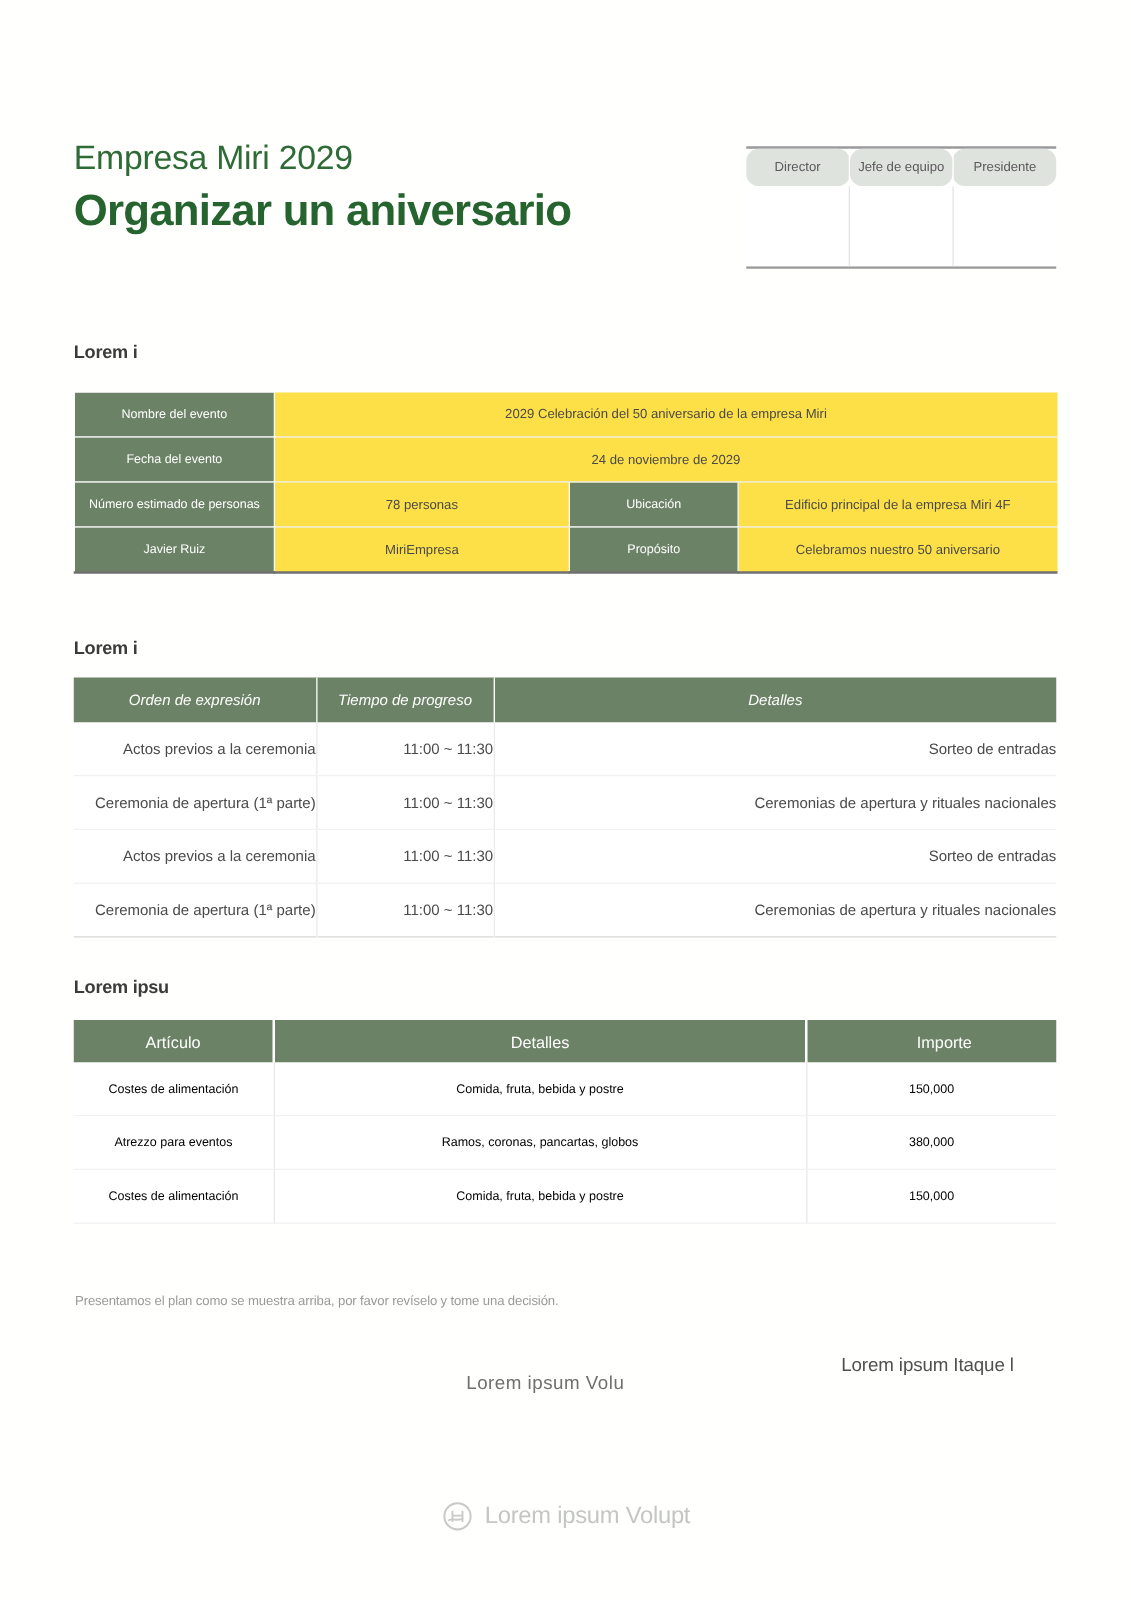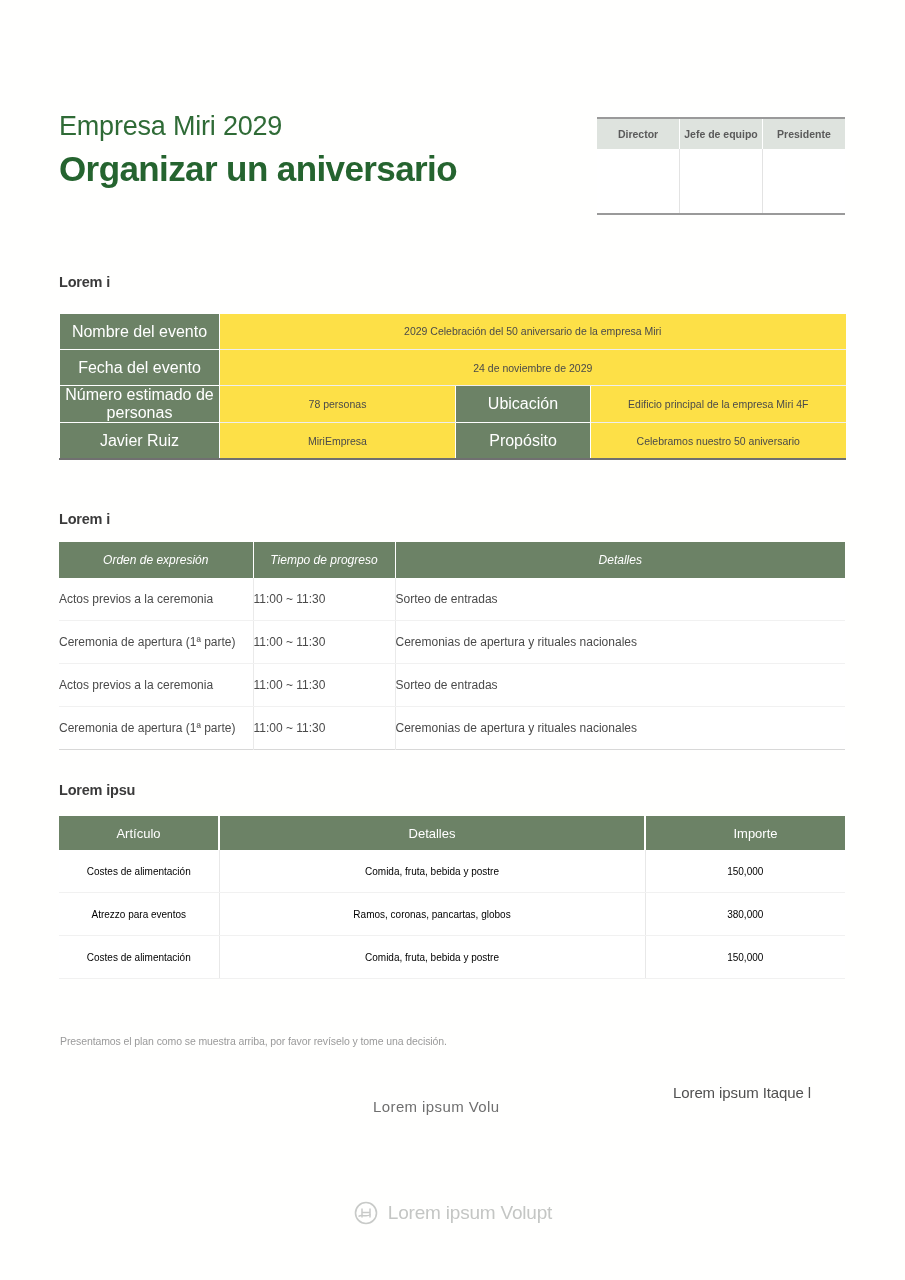--- a/index.html
+++ b/index.html
@@ -61,25 +61,26 @@
     border-collapse: collapse;
   }
   .sigbox table {
     width: 100%;
     border-collapse: collapse;
     table-layout: fixed;
   }
   .sigbox th {
     background: #dee3de;
     font-size: 10.5px;
-    font-weight: 700;
+    font-weight: 400;
     color: #5a5a5a;
     padding: 9px 0 9px 0;
     text-align: center;
     border-right: 1px solid #ffffff;
+    border-radius: 10px;
   }
   .sigbox th:last-child { border-right: none; }
   .sigbox td {
     height: 62px;
     border-right: 1px solid #e3e3e3;
     background: #ffffff;
   }
   .sigbox td:last-child { border-right: none; }
 
   
@@ -117,21 +118,21 @@
   }
 
   
   #table1 {
     left: 59px;
     top: 313px;
     width: 786px;
     border-bottom: 2px solid #707070;
   }
   #table1 td { height: 35px; font-size: 10.5px; }
-  #table1 .green { font-size: 16px; }
+  #table1 .green { font-size: 10px; }
   #table1 .cell { border-right: none; border-bottom: 1px solid #eeeeee; }
 
   
   #table2 {
     left: 59px;
     top: 542px;
     width: 786px;
     border-bottom: 1px solid #d8d8d8;
   }
   #table2 thead th {
@@ -141,21 +142,21 @@
     background: #6c8266;
     color: #ffffff;
     border-right: 1px solid #ffffff;
     font-style: italic;
   }
   #table2 thead th:last-child { border-right: none; }
   #table2 tbody td {
     height: 42px;
     font-size: 12px;
     color: #4a4a4a;
-    text-align: left;
+    text-align: right;
     background: #ffffff;
     border-right: 1px solid #eaeaea;
     border-bottom: 1px solid #f1f1f1;
   }
   #table2 tbody td:last-child { border-right: none; }
   #table2 tbody tr:last-child td { border-bottom: none; }
 
   
   #table3 {
     left: 59px;

